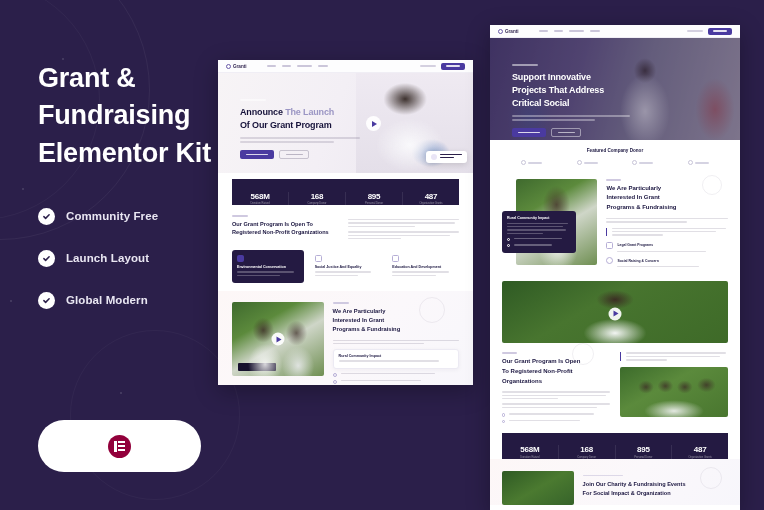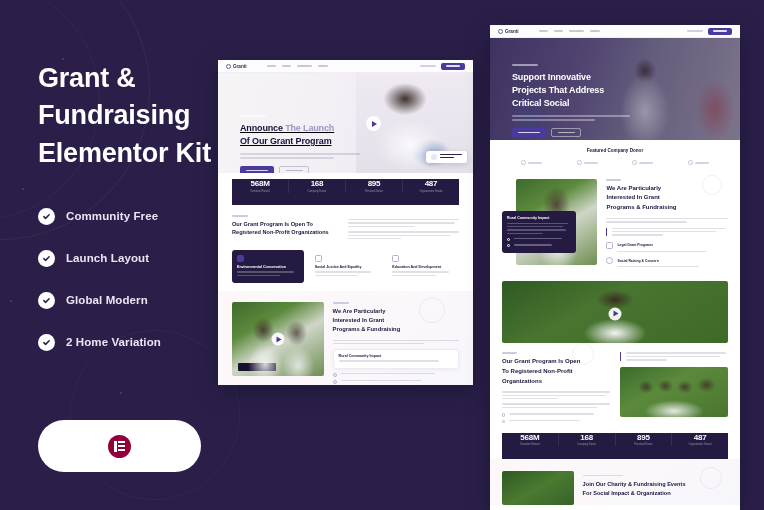--- a/index.html
+++ b/index.html
@@ -216,21 +216,21 @@
     display: flex; align-items: center; gap: 3px;
     box-shadow: 0 2px 6px rgba(0,0,0,.14);
   }
   .callout-card .dot { width: 6px; height: 6px; border-radius: 50%; background: #e9e5f6; flex:0 0 auto;}
   .callout-card .lines i { display:block; height:1.6px; border-radius:1px; background:#2b1f4a; margin-bottom:1.6px; }
 
   
   .stats-strip {
     background: #241a42;
     display: flex;
-    align-items: flex-start;
+    align-items: flex-end;
   }
   .stat {
     flex: 1;
     text-align: center;
     border-right: 1px solid rgba(255,255,255,0.09);
   }
   .stat:last-child { border-right: none; }
   .stat-num {
     color: #ffffff;
     font-weight: 700;
@@ -349,28 +349,20 @@
       </span>
       <span class="feature-label">Launch Layout</span>
     </div>
     <div class="feature-item">
       <span class="check-badge">
         <svg width="9" height="9" viewBox="0 0 12 12">
             <path d="M2.5 6.2 L4.8 8.5 L9.5 3.6" stroke="#2b1f4a" stroke-width="2" fill="none" stroke-linecap="round" stroke-linejoin="round"></path>
           </svg>
       </span>
       <span class="feature-label">Global Modern</span>
-    </div>
-    <div class="feature-item">
-      <span class="check-badge">
-        <svg width="9" height="9" viewBox="0 0 12 12">
-            <path d="M2.5 6.2 L4.8 8.5 L9.5 3.6" stroke="#2b1f4a" stroke-width="2" fill="none" stroke-linecap="round" stroke-linejoin="round"></path>
-          </svg>
-      </span>
-      <span class="feature-label">2 Home Variation</span>
     </div>
   </div>
 </div>
 
 <div class="elementor-pill">
   <span class="el-mark">
     <span class="bar"></span>
     <span class="stack">
         <span></span>
         <span></span>
@@ -401,21 +393,21 @@
   </div>
 
   <div class="m-hero" style="height:100px;">
     <div class="hero-img" style="background:linear-gradient(110deg,#f7f4f6 0%,#f3eff5 45%,#e9e4ee 100%)"></div>
     <div style="position:absolute; right:0; top:0; width:46%; height:100%;
       background:radial-gradient(ellipse 30% 26% at 42% 26%, rgba(52,40,36,0.95) 0%, rgba(52,40,36,0) 62%),
                  radial-gradient(ellipse 48% 44% at 46% 72%, rgba(250,250,252,0.95) 0%, rgba(250,250,252,0) 60%),
                  radial-gradient(ellipse 26% 22% at 64% 80%, rgba(40,90,170,0.6) 0%, rgba(40,90,170,0) 64%),
                  linear-gradient(180deg,#efeaf2 0%,#e4dfe9 100%);"></div>
 
-    <div class="hero-copy" style="left:22px; top:42px; width:120px;text-decoration:underline;">
+    <div class="hero-copy" style="left:22px; top:26px; width:120px;">
       <div class="hero-eyebrow"></div>
       <div class="hero-h1"><span>Announce </span><span class="accent">The Launch</span><span>
 Of Our Grant Program</span></div>
       <div class="hero-sub txt">
         <i style="width:100%"></i>
           <i style="width:78%"></i>
       </div>
       <div class="hero-btns">
         <span class="pill-fill">
             <i></i>

